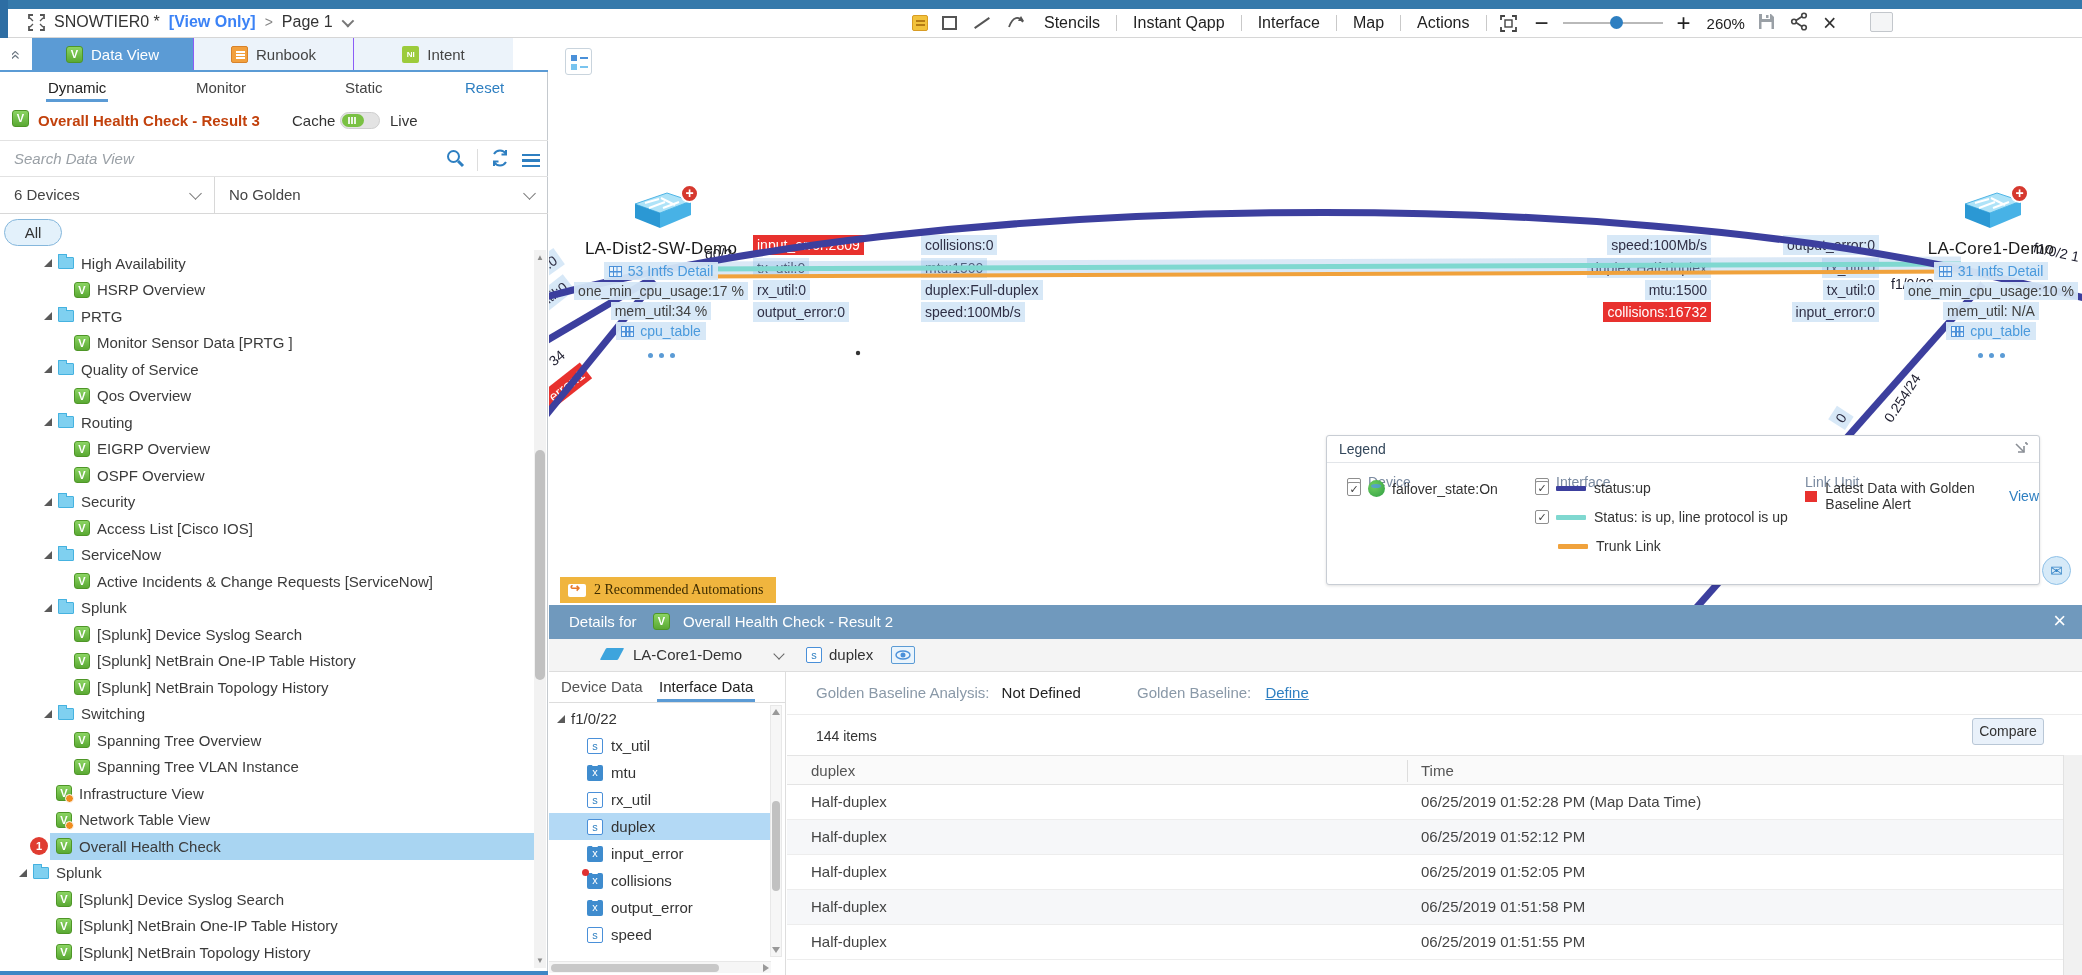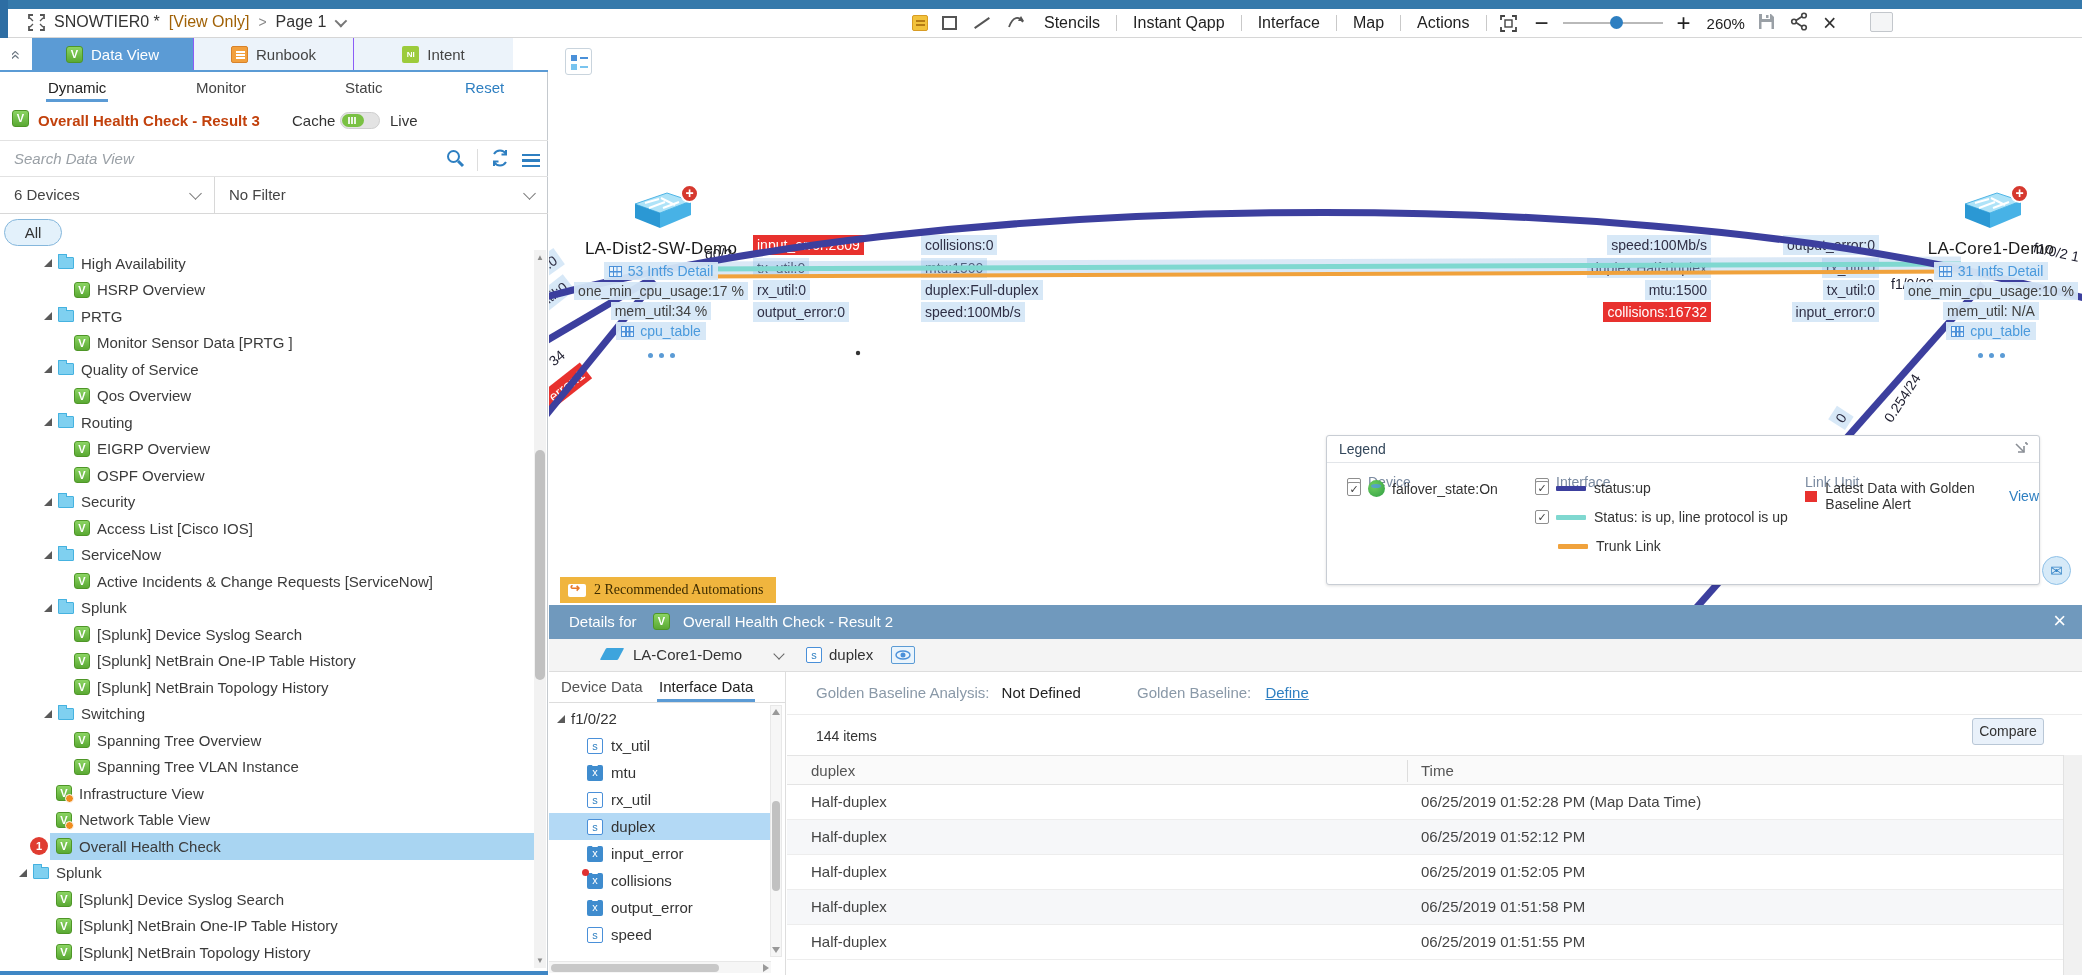--- a/index.html
+++ b/index.html
@@ -6,21 +6,21 @@
   html,body { width:2082px; height:975px; background:#fff; font-family:"Liberation Sans",sans-serif; }
   #app { position:relative; width:2082px; height:975px; overflow:hidden; background:#fff; }
 
   
   #titlestrip { position:absolute; left:0; top:0; width:2082px; height:9px; background:#3579ab; }
   #left-edge { position:absolute; left:0; top:0; width:8px; height:168px; background:#2d6da3; }
   #header { position:absolute; left:8px; top:9px; width:2074px; height:29px; background:#fff; border-bottom:1px solid #d6d6d6; }
   #crumb { position:absolute; left:20px; top:4px; display:flex; align-items:center; gap:9px; font-size:16px; color:#333; }
   .fit-ic { width:17px; height:17px; position:relative; }
   .fit-ic svg { display:block; }
-  .vo { color:#a16207; }
+  .vo { color:#3b82f6;font-weight:bold; }
   .sep-gt { color:#888; font-size:14px; }
   .chev { width:9px; height:9px; border-right:2px solid #777; border-bottom:2px solid #777; transform:rotate(45deg) translateY(-2px); display:inline-block; }
   #top-tools { position:absolute; left:898px; top:0; height:28px; display:flex; align-items:center; font-size:16px; color:#222; }
   #top-tools .tdiv { width:1px; height:16px; background:#c9c9c9; margin:0 13px; }
   #top-tools .mitem { padding:0 3px; cursor:pointer; }
   .ic { display:inline-block; }
   #ic-note { width:16px; height:16px; background:#f2c23c; border:1px solid #d89c24; border-radius:2px; margin:0 14px 0 6px; position:relative; }
   #ic-note:before { content:""; position:absolute; left:3px; top:4px; width:9px; height:2px; background:#b57b14; box-shadow:0 4px 0 #b57b14; }
   #ic-rect { width:15px; height:14px; border:2px solid #555; margin-right:16px; }
   #ic-line { width:18px; height:2px; background:#555; transform:rotate(-35deg); margin-right:16px; }
@@ -322,21 +322,21 @@
         </span>
         <span class="burger"></span>
       </span>
     </div>
     <div id="sb-filters">
       <div id="flt-dev">
         <span class="lbl">6 Devices</span>
         <span class="dd-chev"></span>
       </div>
       <div id="flt-data">
-        <span class="lbl">No Filter</span>
+        <span class="lbl">No Golden</span>
         <span class="dd-chev"></span>
       </div>
     </div>
     <div id="all-pill">All</div>
     <div id="sb-tree">
         <div class="trow">
           <span style="display: inline-block; width: 44px;"></span>
           <span class="caret"></span>
           <span class="folder"></span>
           <span>High Availability</span>

